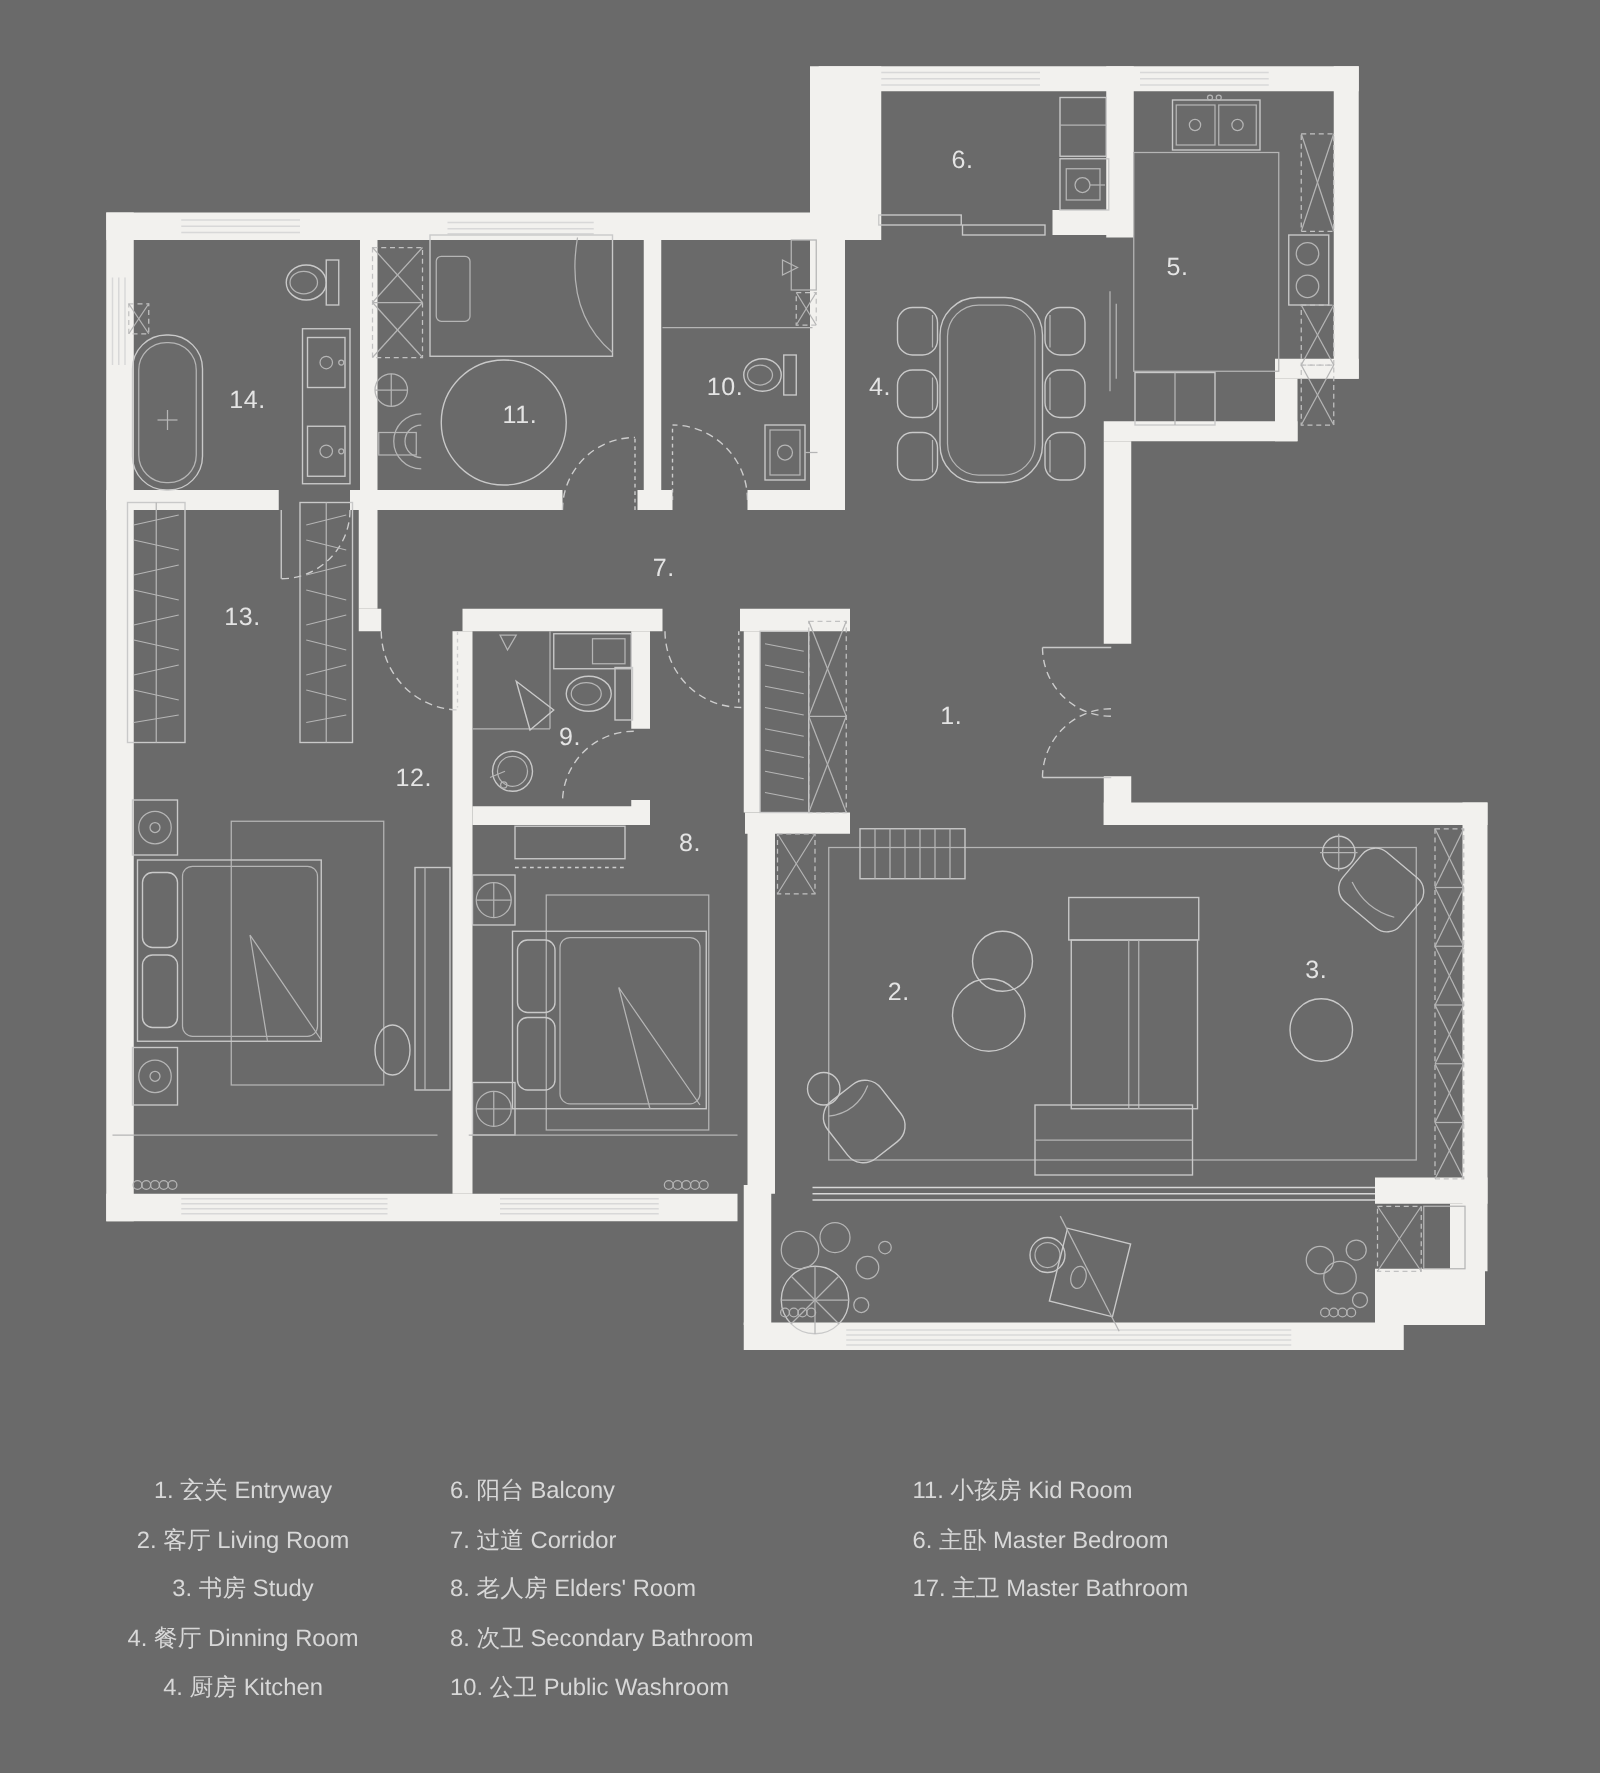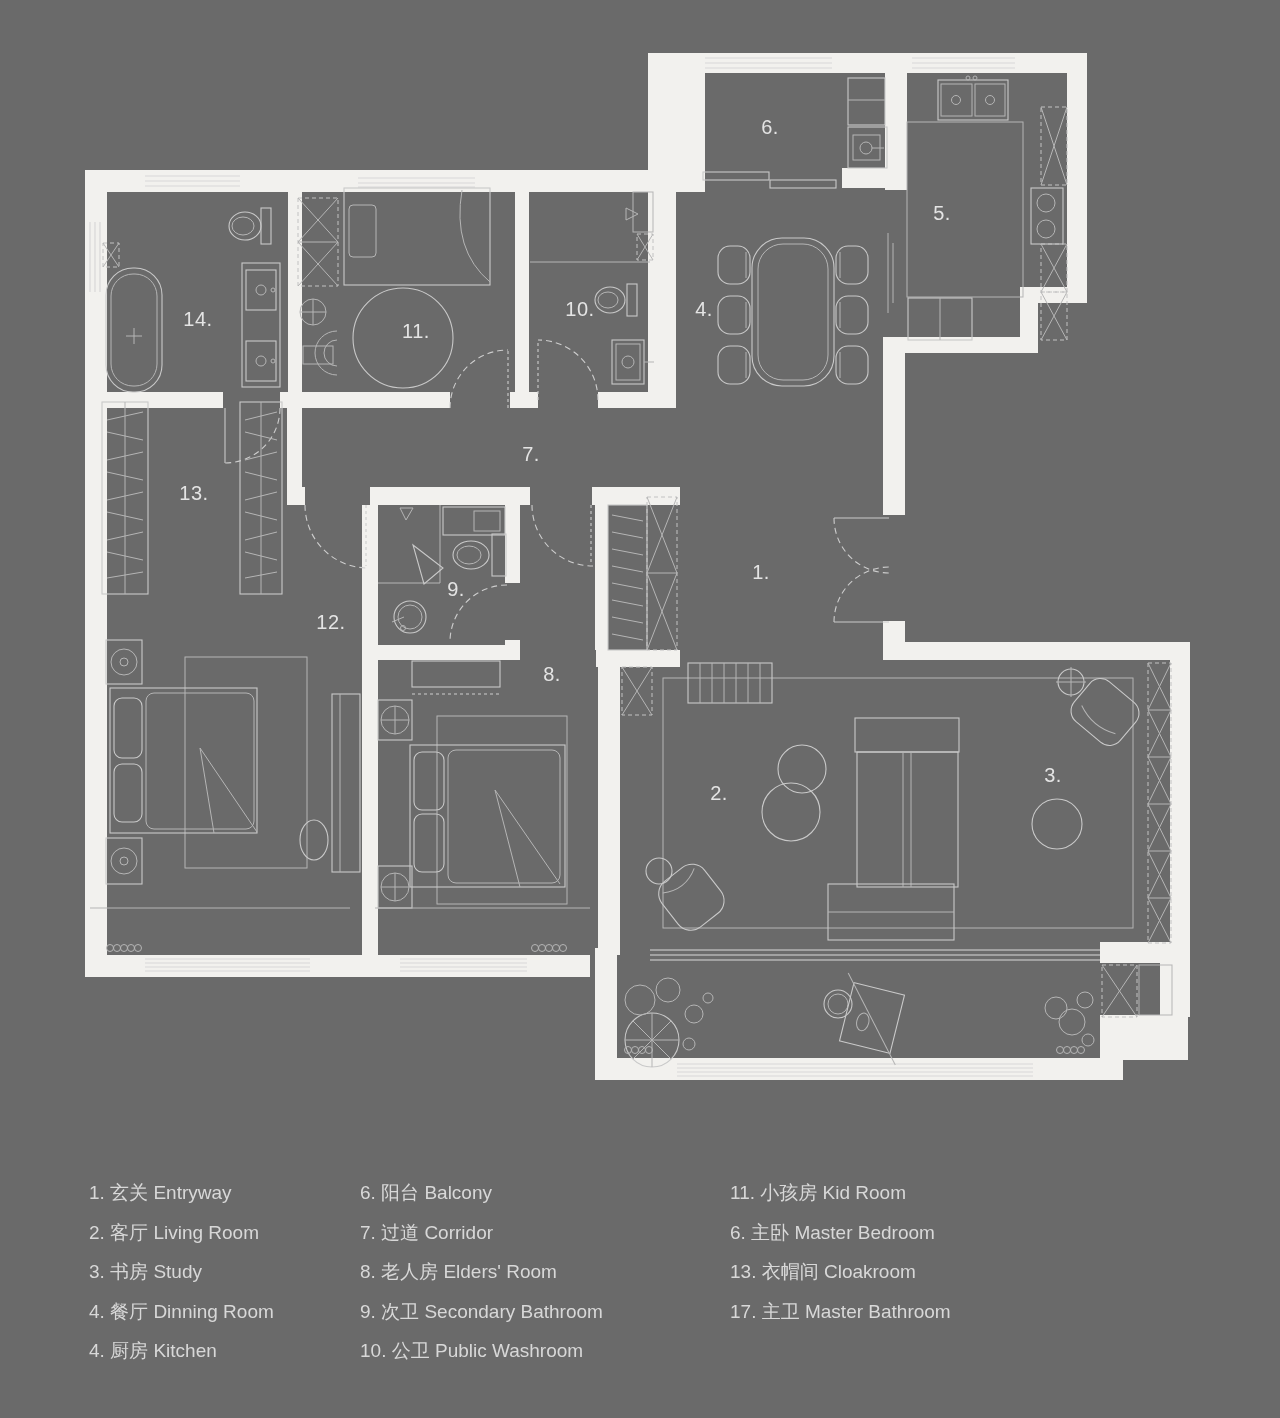--- a/index.html
+++ b/index.html
@@ -483,35 +483,34 @@
         <text x="456" y="596" text-anchor="middle" class="room-num">9.</text>
         <text x="580" y="316" text-anchor="middle" class="room-num">10.</text>
         <text x="416" y="338" text-anchor="middle" class="room-num">11.</text>
         <text x="331" y="629" text-anchor="middle" class="room-num">12.</text>
         <text x="194" y="500" text-anchor="middle" class="room-num">13.</text>
         <text x="198" y="326" text-anchor="middle" class="room-num">14.</text>
       </g>
 </svg>
 
 <div class="legend" id="legend">
-      <div class="legend-col" style="left: 89px;">
+      <div class="legend-col" style="left: 102px; text-align: center;">
         <div class="legend-item">1. 玄关 Entryway</div>
         <div class="legend-item">2. 客厅 Living Room</div>
         <div class="legend-item">3. 书房 Study</div>
         <div class="legend-item">4. 餐厅 Dinning Room</div>
         <div class="legend-item">4. 厨房 Kitchen</div>
       </div>
       <div class="legend-col" style="left: 360px;">
         <div class="legend-item">6. 阳台 Balcony</div>
         <div class="legend-item">7. 过道 Corridor</div>
         <div class="legend-item">8. 老人房 Elders'  Room</div>
-        <div class="legend-item">9. 次卫 Secondary Bathroom</div>
+        <div class="legend-item">8. 次卫 Secondary Bathroom</div>
         <div class="legend-item">10. 公卫 Public Washroom</div>
       </div>
       <div class="legend-col" style="left: 730px;">
         <div class="legend-item">11. 小孩房 Kid Room</div>
         <div class="legend-item">6. 主卧 Master Bedroom</div>
-        <div class="legend-item">13. 衣帽间 Cloakroom</div>
         <div class="legend-item">17. 主卫 Master Bathroom</div>
       </div>
     </div>
 
 </div>
 
 </body></html>

